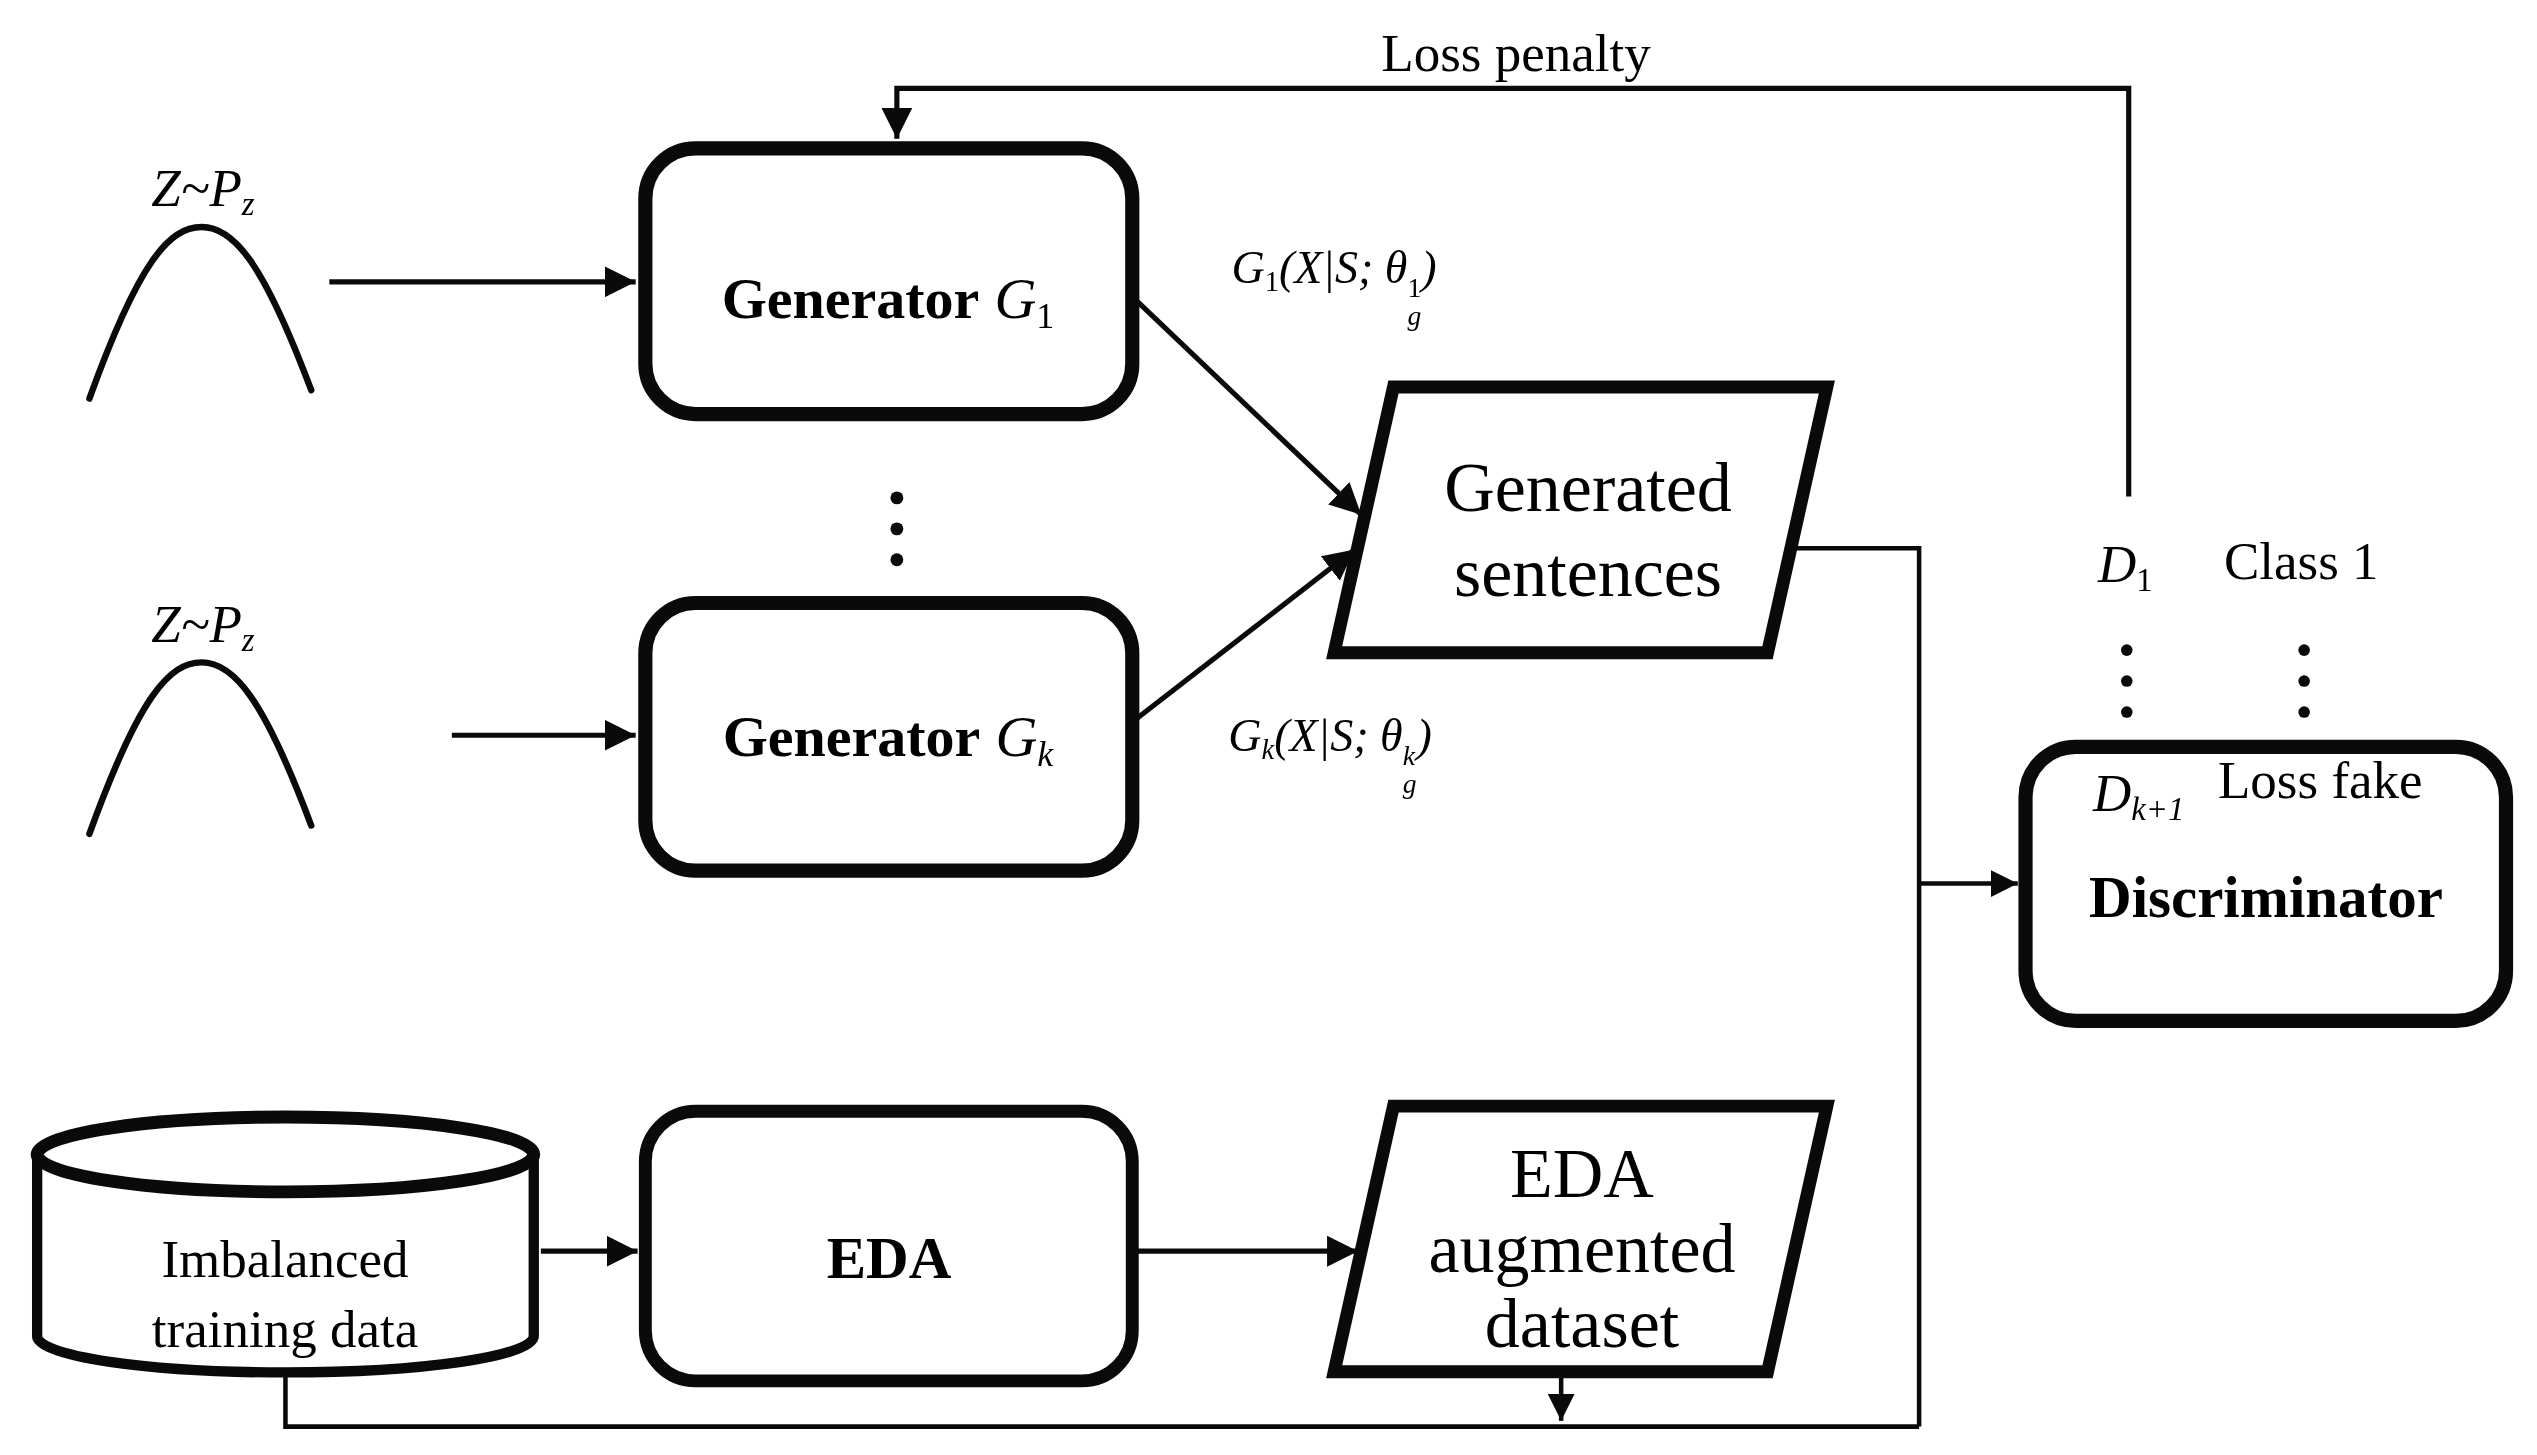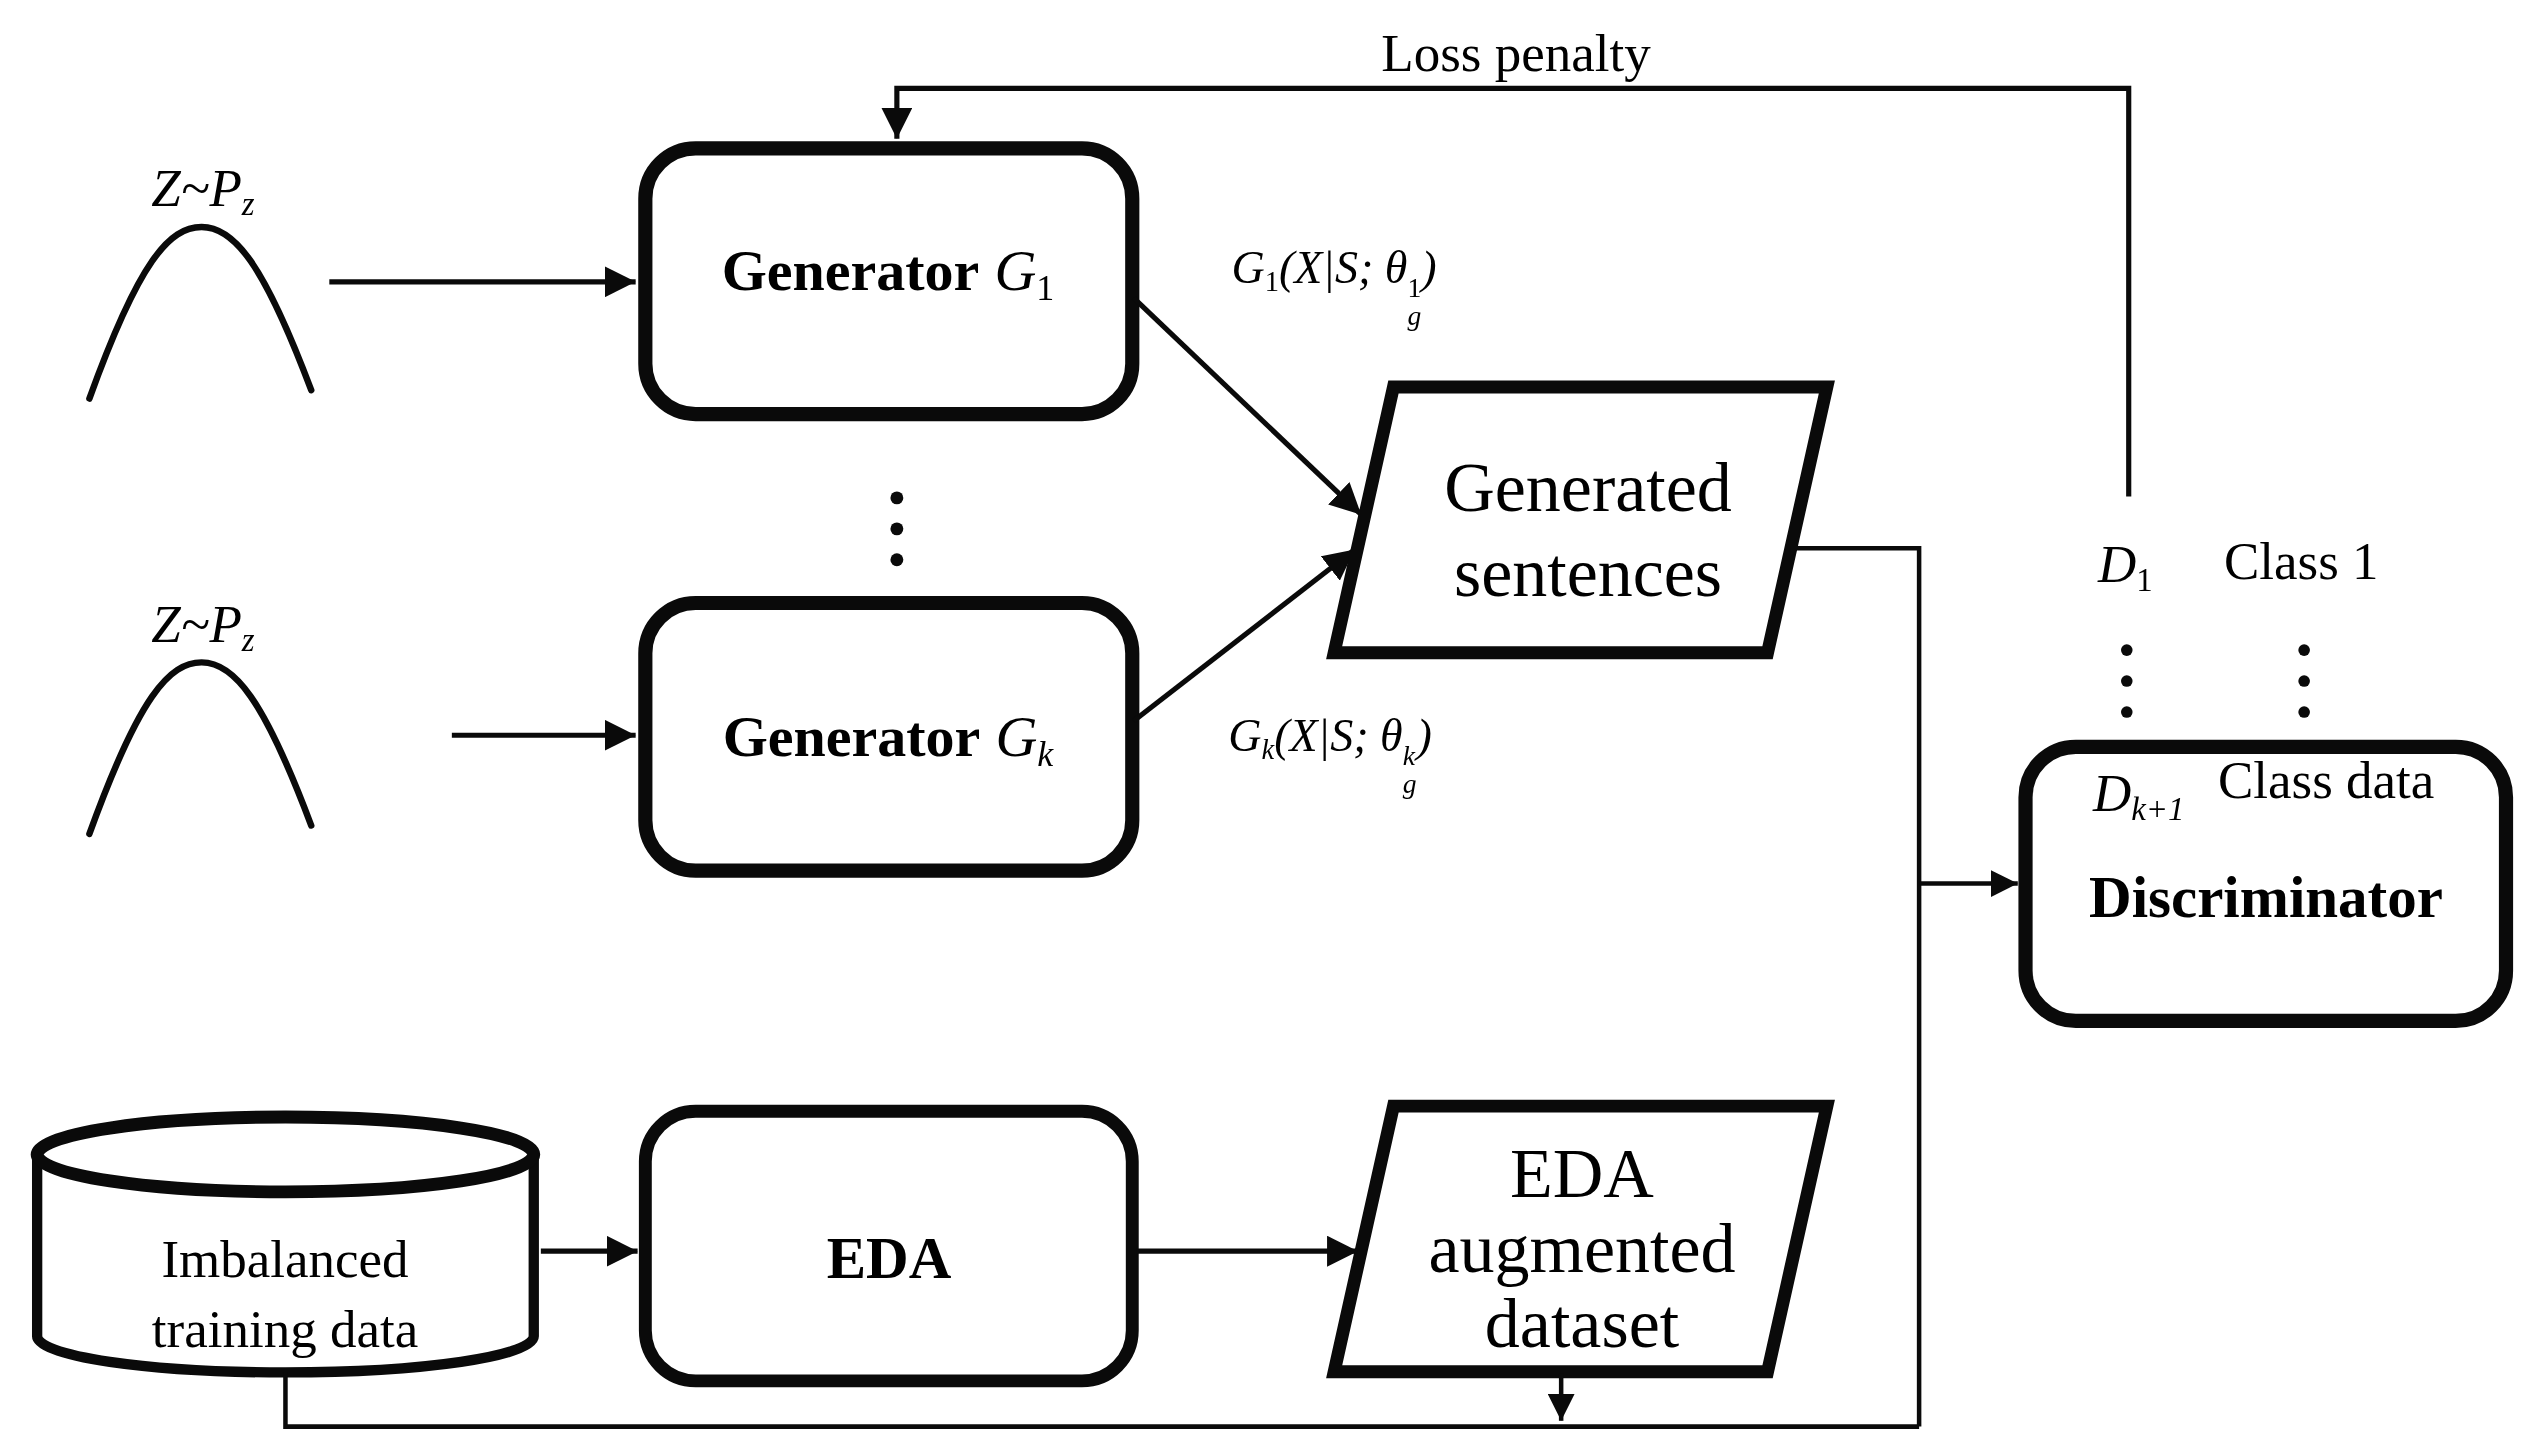--- a/index.html
+++ b/index.html
@@ -108,21 +108,21 @@
   <div class="lbl f82" style="left:1516px; top:53px;">Loss penalty</div>
 
   <div class="lbl f82" style="left:203px; top:188px;">
     <span class="it">Z~P</span><sub class="it">z</sub>
   </div>
 
   <div class="lbl f82" style="left:203px; top:624px;">
     <span class="it">Z~P</span><sub class="it">z</sub>
   </div>
 
-  <div class="lbl f90" style="left:888px; top:271px;">
+  <div class="lbl f90" style="left:888px; top:299px;">
     <span class="bold gap">Generator</span><span class="it">G</span><sub>1</sub>
   </div>
 
   <div class="lbl f90" style="left:888px; top:737px;">
     <span class="bold gap">Generator</span><span class="it">G</span><sub class="it">k</sub>
   </div>
 
   <div class="lbl f88" style="left:1334px; top:288px;">
     <span class="it">G</span><sub>1</sub><span class="it">(X|S; θ</span><span class="stk">
         <span class="st-t">1</span>
@@ -141,21 +141,21 @@
   <div class="lbl f86" style="left:1588px; top:573px;">sentences</div>
 
   <div class="lbl left f82" style="left:2098px; top:564px;">
     <span class="it">D</span><sub>1</sub>
   </div>
   <div class="lbl left f82" style="left:2224px; top:561px;">Class 1</div>
 
   <div class="lbl left f82" style="left:2093px; top:782px;margin-top:11px;">
     <span class="it">D</span><sub class="it">k+1</sub>
   </div>
-  <div class="lbl left f82" style="left:2218px; top:780px;">Class data</div>
+  <div class="lbl left f82" style="left:2218px; top:780px;">Loss fake</div>
 
   <div class="lbl f92 bold" style="left:2266px; top:885px;">Discriminator</div>
 
   <div class="lbl f82" style="left:285px; top:1259px;">Imbalanced</div>
   <div class="lbl f82" style="left:285px; top:1329px;">training data</div>
 
   <div class="lbl f92 bold" style="left:889px; top:1246px;">EDA</div>
 
   <div class="lbl f86" style="left:1582px; top:1174px;">EDA</div>
   <div class="lbl f86" style="left:1582px; top:1249px;">augmented</div>

